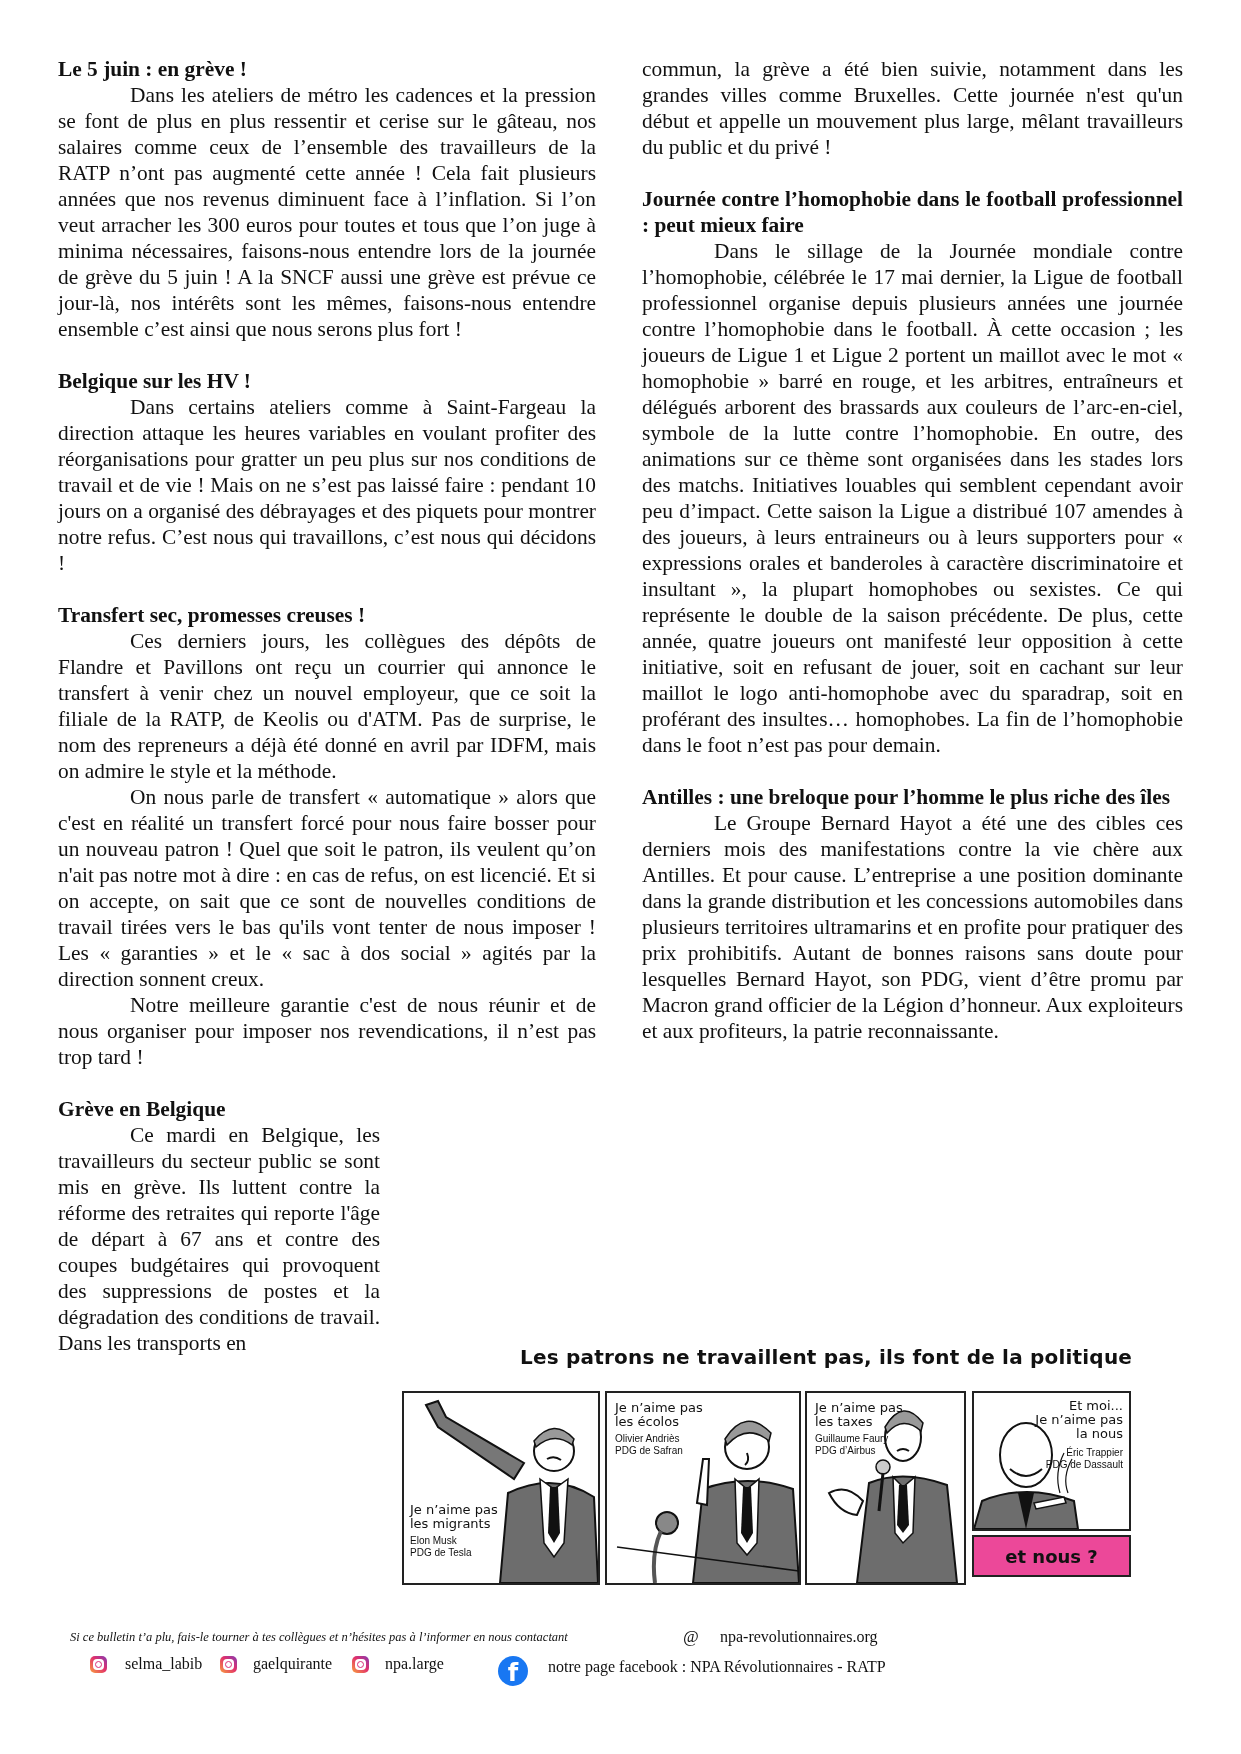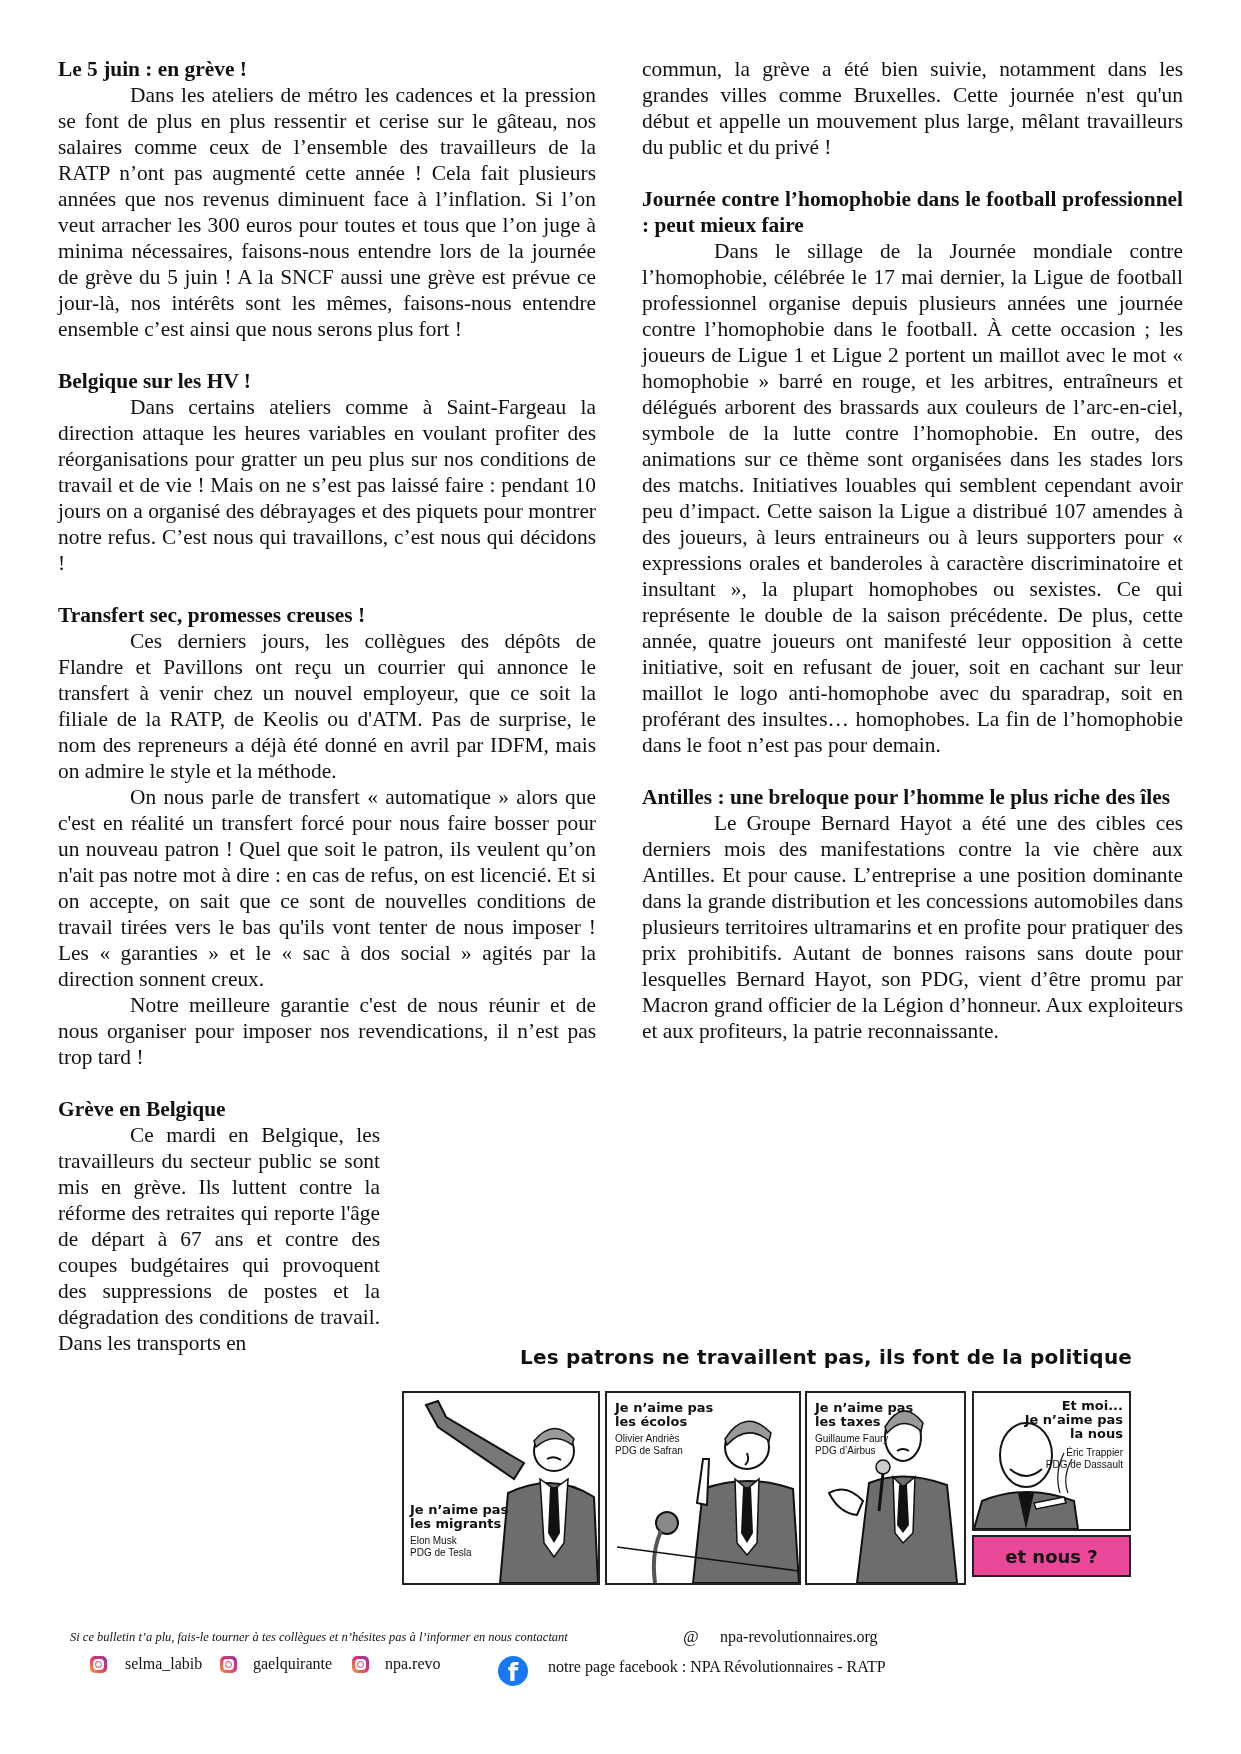--- a/index.html
+++ b/index.html
@@ -14,21 +14,21 @@
   .belgique-body { width: 322px; }
 
   .comic { position: absolute; left: 400px; top: 1345px; width: 800px; height: 250px; }
   .comic-title { position: absolute; left: 120px; top: 0; font-family: "DejaVu Sans", sans-serif; font-weight: bold; font-size: 20px; letter-spacing: 0.2px; color: #111; }
   .panel { position: absolute; top: 46px; height: 190px; border: 2px solid #222; background: #fff; overflow: hidden; }
   .p1 { left: 2px; width: 194px; }
   .p2 { left: 205px; width: 192px; }
   .p3 { left: 405px; width: 157px; }
   .p4 { left: 572px; width: 155px; height: 136px; }
   .p4b { position: absolute; left: 572px; top: 190px; width: 155px; height: 38px; border: 2px solid #222; background: #ec4899; display: flex; align-items: center; justify-content: center; font-family: "DejaVu Sans", sans-serif; font-weight: bold; font-size: 18px; }
-  .quote { position: absolute; font-family: "DejaVu Sans", sans-serif; font-weight: bold; font-size: 13px; line-height: 14px; color: #111; }
+  .quote { position: absolute; font-family: "DejaVu Sans", sans-serif; font-weight: normal; font-size: 13px; line-height: 14px; color: #111; }
   .who { position: absolute; font-family: "Liberation Sans Narrow", "Liberation Sans", sans-serif; font-size: 10px; line-height: 12px; color: #111; }
   .figure { position: absolute; }
 
   .footer { position: absolute; left: 0; top: 1630px; width: 1241px; font-family: "Liberation Serif", serif; }
   .footer-line1 { position: absolute; left: 70px; top: 0; font-style: italic; font-size: 12.5px; white-space: nowrap; }
   .footer-at { position: absolute; left: 683px; top: -3px; font-size: 17px; font-style: italic; }
   .footer-site { position: absolute; left: 720px; top: -2px; font-size: 16px; }
   .footer-line2 { position: absolute; left: 90px; top: 26px; width: 1100px; height: 30px; font-size: 16px; }
   .ig { position: absolute; top: 0; width: 17px; height: 17px; border-radius: 5px; background: linear-gradient(45deg, #f9a03f, #e1306c 55%, #833ab4); }
   .ig::before { content: ""; position: absolute; left: 3px; top: 3px; width: 11px; height: 11px; border-radius: 4px; background: #fff; }
@@ -169,17 +169,17 @@
 <div class="footer">
   <div class="footer-line1">Si ce bulletin t’a plu, fais-le tourner à tes collègues et n’hésites pas à l’informer en nous contactant</div>
   <div class="footer-at">@</div>
   <div class="footer-site">npa-revolutionnaires.org</div>
   <div class="footer-line2">
     <span class="ig" style="left:0;"></span>
     <span class="handle" style="left:35px;">selma_labib</span>
     <span class="ig" style="left:130px;"></span>
     <span class="handle" style="left:163px;">gaelquirante</span>
     <span class="ig" style="left:262px;"></span>
-    <span class="handle" style="left:295px;">npa.revo</span>
+    <span class="handle" style="left:295px;">npa.large</span>
     <span class="fb">f</span>
     <span class="fb-text">notre page facebook : NPA Révolutionnaires - RATP</span>
   </div>
 </div>
 
 </body></html>

